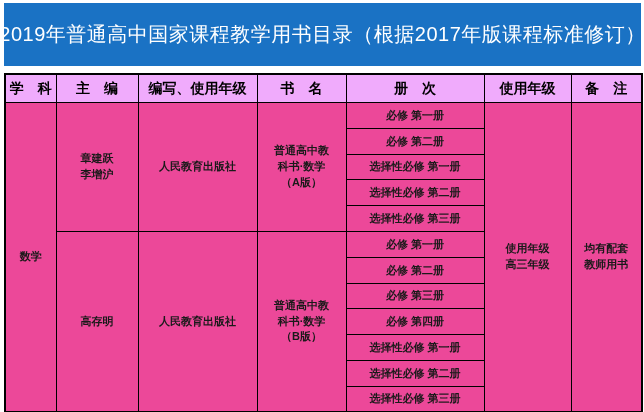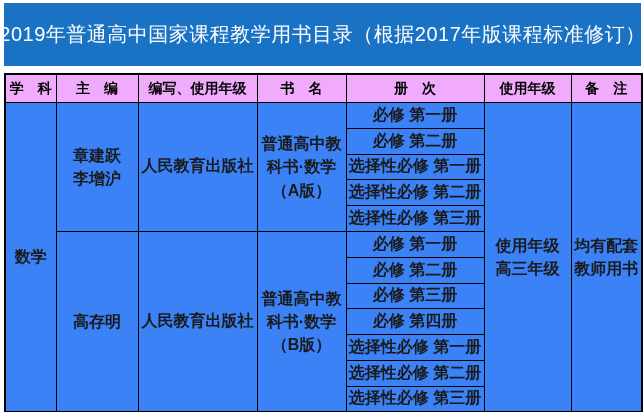--- a/index.html
+++ b/index.html
@@ -32,21 +32,21 @@
     border: 1px solid #000000;
     text-align: center; vertical-align: middle;
     padding: 0 2px; overflow: hidden;
   }
   table.catalog th {
     background: #f0abfc; color: #000000;
     font-weight: bold; font-size: 14px; height: 27px;
     white-space: nowrap;
   }
   table.catalog td {
-    background: #3b82f6; font-size: 16px; font-weight: 600;
+    background: #ec4899; font-size: 11px; font-weight: 600;
     color: #1a1a1a;
   }
   tr.vol-row { height: 25.8px; }
   .multiline { white-space: pre-line; line-height: 1.45; }
   .vol { white-space: nowrap; }
 </style>
 </head>
 <body>
 
 <div class="page">

